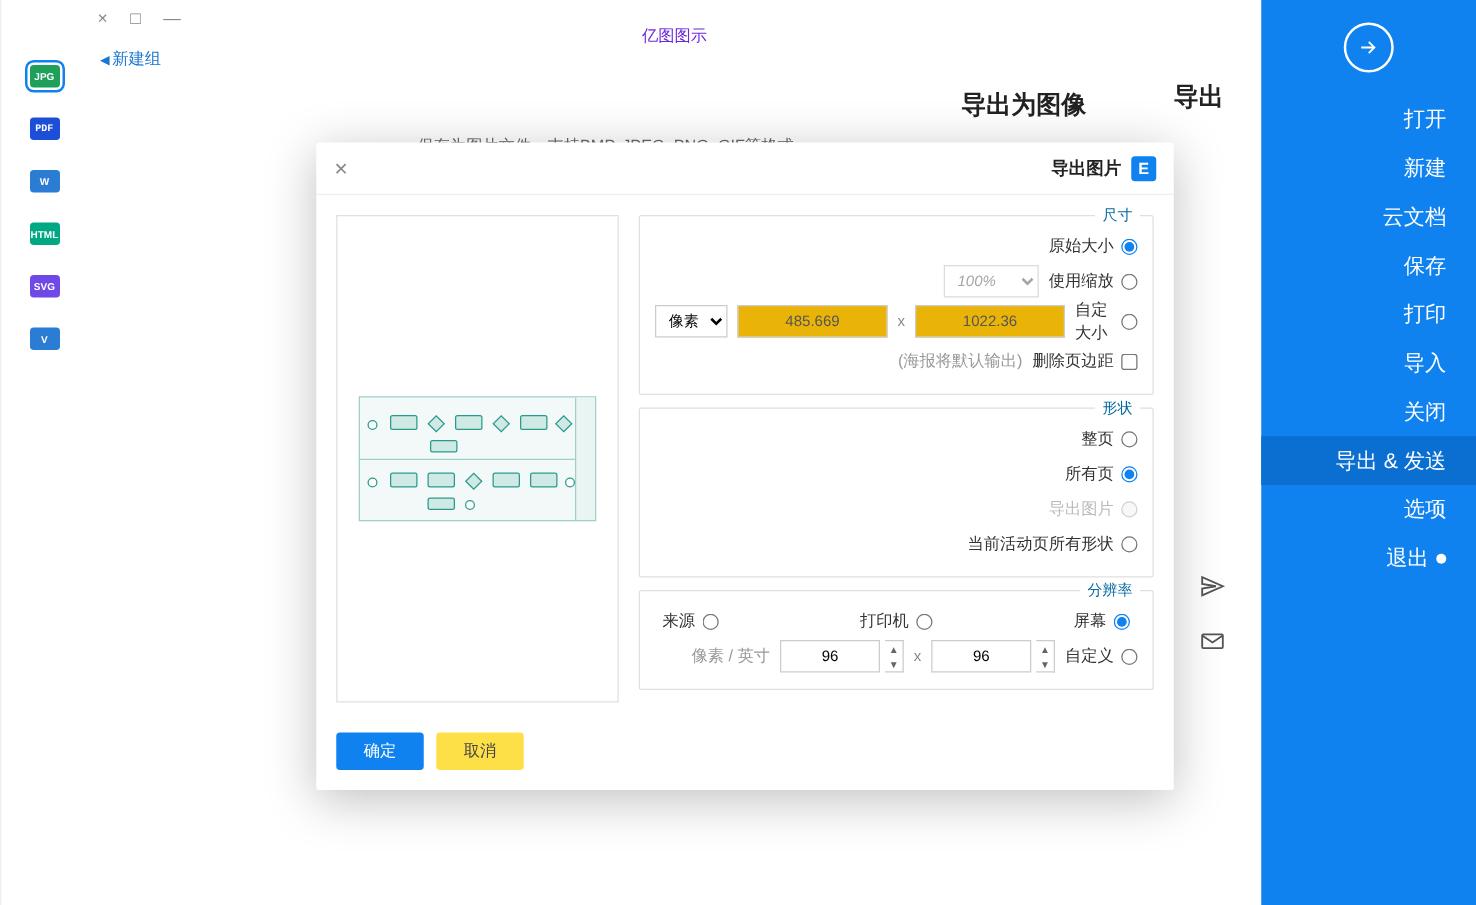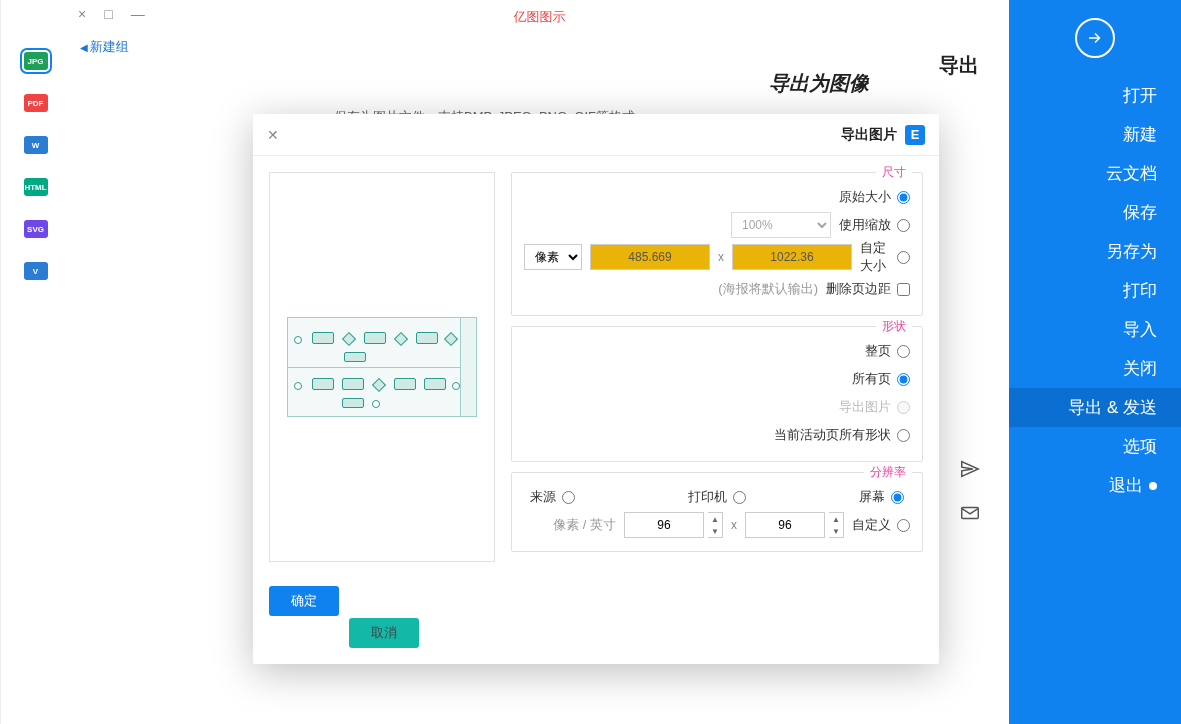--- a/index.html
+++ b/index.html
@@ -17,60 +17,60 @@
 .nav-item.active { background: #0a6fd1; }
 .nav-item .dot { width: 8px; height: 8px; border-radius: 50%; background: #fff; margin-left: 6px; }
 
 
 .main { flex: 1; display: flex; flex-direction: row-reverse; }
 
 
 .export-list { width: 70px; border-left: 1px solid #eee; padding-top: 52px; display: flex; flex-direction: column; align-items: center; gap: 24px; }
 .export-list .fmt { width: 24px; height: 18px; border-radius: 3px; display: flex; align-items: center; justify-content: center; color: #fff; font-size: 8px; font-weight: bold; cursor: pointer; }
 .fmt.jpg { background: #1ea05a; }
-.fmt.pdf { background: #ef4444; }
+.fmt.pdf { background: #1d4ed8; font-family: Liberation Mono, monospace; }
 .fmt.doc { background: #2b7cd3; }
 .fmt.html { background: #00a884; }
 .fmt.svg { background: #7048e8; }
 .fmt.vsd { background: #2b7cd3; }
 .fmt.active { outline: 2px solid #0f82f0; outline-offset: 2px; }
 
 
 .content { flex: 1; position: relative; }
 .win-controls { position: absolute; top: 6px; left: 8px; display: flex; gap: 18px; color: #888; font-size: 14px; }
 .win-controls span { cursor: pointer; }
 .home-link { position: absolute; top: 10px; left: 10px; color: #1976d2; font-size: 13px; cursor: pointer; }
 .home-link::before { content: "◀"; font-size: 10px; margin-right: 2px; }
-.title { text-align: center; padding-top: 8px; font-size: 13px; color: #ef4444; }
+.title { text-align: center; padding-top: 20px; font-size: 13px; color: #6d28d9; }
 
 .panel-head { display: flex; flex-direction: row-reverse; padding: 26px 30px 6px; }
 .panel-head .big { font-size: 20px; font-weight: bold; color: #222; }
-.sub-head { display: flex; justify-content: center; padding: 10px 30px 0; font-style: italic; }
+.sub-head { display: flex; justify-content: center; padding: 10px 30px 0; }
 .sub-head .big { font-size: 20px; font-weight: bold; color: #222; }
 .sub-desc { text-align: center; font-size: 13px; color: #666; padding: 36px 0 8px; }
 
 
 .side-icons { position: absolute; right: 28px; top: 458px; display: flex; flex-direction: column; gap: 22px; }
 .side-icons .ic { width: 22px; height: 22px; color: #555; cursor: pointer; }
 .modal { position: absolute; top: 114px; left: 253px; width: 686px; background: #fff; box-shadow: 0 8px 40px rgba(0,0,0,.25); border-radius: 2px; }
 .modal-head { height: 42px; display: flex; align-items: center; flex-direction: row-reverse; padding: 0 14px; border-bottom: 1px solid #eee; gap: 8px; }
 .modal-head .logo-sq { width: 20px; height: 20px; background: #0f82f0; color: #fff; border-radius: 3px; display: flex; align-items: center; justify-content: center; font-size: 13px; font-weight: bold; }
 .modal-head .ttl { font-size: 14px; font-weight: bold; color: #222; }
 .modal-head .close { margin-right: auto; color: #888; cursor: pointer; font-size: 14px; }
 
 .modal-body { display: flex; flex-direction: row-reverse; padding: 16px; gap: 16px; }
 .form-col { flex: 1; display: flex; flex-direction: column; gap: 10px; }
 .grp { border: 1px solid #e0e0e0; border-radius: 2px; padding: 10px 12px 12px; position: relative; }
-.grp .lg { position: absolute; top: -9px; right: 10px; background: #fff; padding: 0 6px; font-size: 12px; color: #ec4899; }
+.grp .lg { position: absolute; top: -9px; right: 10px; background: #fff; padding: 0 6px; font-size: 12px; color: #0369a1; }
 .row { display: flex; flex-direction: row-reverse; align-items: center; gap: 8px; font-size: 13px; color: #333; min-height: 28px; }
 .row label { display: flex; flex-direction: row-reverse; align-items: center; gap: 6px; cursor: pointer; justify-content: flex-end; }
 .row input[type=radio], .row input[type=checkbox] { accent-color: #0f82f0; }
 .row .field { height: 26px; border: 1px solid #ccc; background: #eab308; text-align: center; font-size: 12px; color: #555; }
 .row .w90 { width: 120px; }
-.row .w60 { width: 100px; }
+.row .w60 { width: 76px; font-style: italic; }
 .row .sel { height: 26px; border: 1px solid #ccc; padding: 0 6px; font-size: 12px; background: #fff; }
 .row .x { color: #888; font-size: 12px; }
 .row.disabled { color: #bbb; }
 .row .spin { display:flex; align-items:center; gap:4px; }
 .row .spin input { width: 80px; height: 26px; border: 1px solid #ccc; text-align: center; font-size: 12px; }
 .row .spin .btns { display:flex; flex-direction:column; border:1px solid #ccc; border-left:none; }
 .row .spin .btns span { width:14px; height:12px; font-size:8px; display:flex; align-items:center; justify-content:center; color:#666; cursor:pointer; }
 .hint { font-size: 13px; color: #999; }
 
 .row.threecol { justify-content: space-between; padding: 0 6px; }
@@ -79,21 +79,21 @@
 .preview-img { width: 190px; height: 100px; border: 1px solid #9fcfc9; background: #f2f9f8; position: relative; }
 .preview-img .lane { position:absolute; top:0; bottom:0; width:16px; right:0; border-left:1px solid #9fcfc9; background:#eaf5f3; }
 .preview-img .hline { position:absolute; left:0; right:16px; top:50%; border-top:1px solid #9fcfc9; }
 .preview-img .box { position:absolute; border:1px solid #2a9a8c; background:#cfeae5; border-radius:2px; }
 .preview-img .dia { position:absolute; width:10px; height:10px; border:1px solid #2a9a8c; background:#cfeae5; transform: rotate(45deg); }
 .preview-img .circ { position:absolute; width:8px; height:8px; border:1px solid #2a9a8c; border-radius:50%; background:#fff; }
 
 .modal-foot { display: flex; gap: 10px; padding: 8px 16px 16px; }
 .btn { height: 30px; padding: 0 22px; border-radius: 3px; font-size: 13px; cursor: pointer; border: none; }
 .btn.primary { background: #0f82f0; color: #fff; }
-.btn.default { background: #14b8a6; color: #444; margin-top: 32px; }
+.btn.default { background: #fde047; color: #444; }
 </style>
 </head>
 <body>
 
 <div class="app">
 
   <div class="sidebar">
     <div class="logo">
       <svg viewBox="0 0 24 24" fill="none" stroke="#fff" stroke-width="2">
           <path d="M4 12h14M12 6l6 6-6 6"></path>
@@ -103,23 +103,20 @@
         <span>打开</span>
       </div>
     <div class="nav-item">
         <span>新建</span>
       </div>
     <div class="nav-item">
         <span>云文档</span>
       </div>
     <div class="nav-item">
         <span>保存</span>
-      </div>
-    <div class="nav-item">
-        <span>另存为</span>
       </div>
     <div class="nav-item">
         <span>打印</span>
       </div>
     <div class="nav-item">
         <span>导入</span>
       </div>
     <div class="nav-item">
         <span>关闭</span>
       </div>

